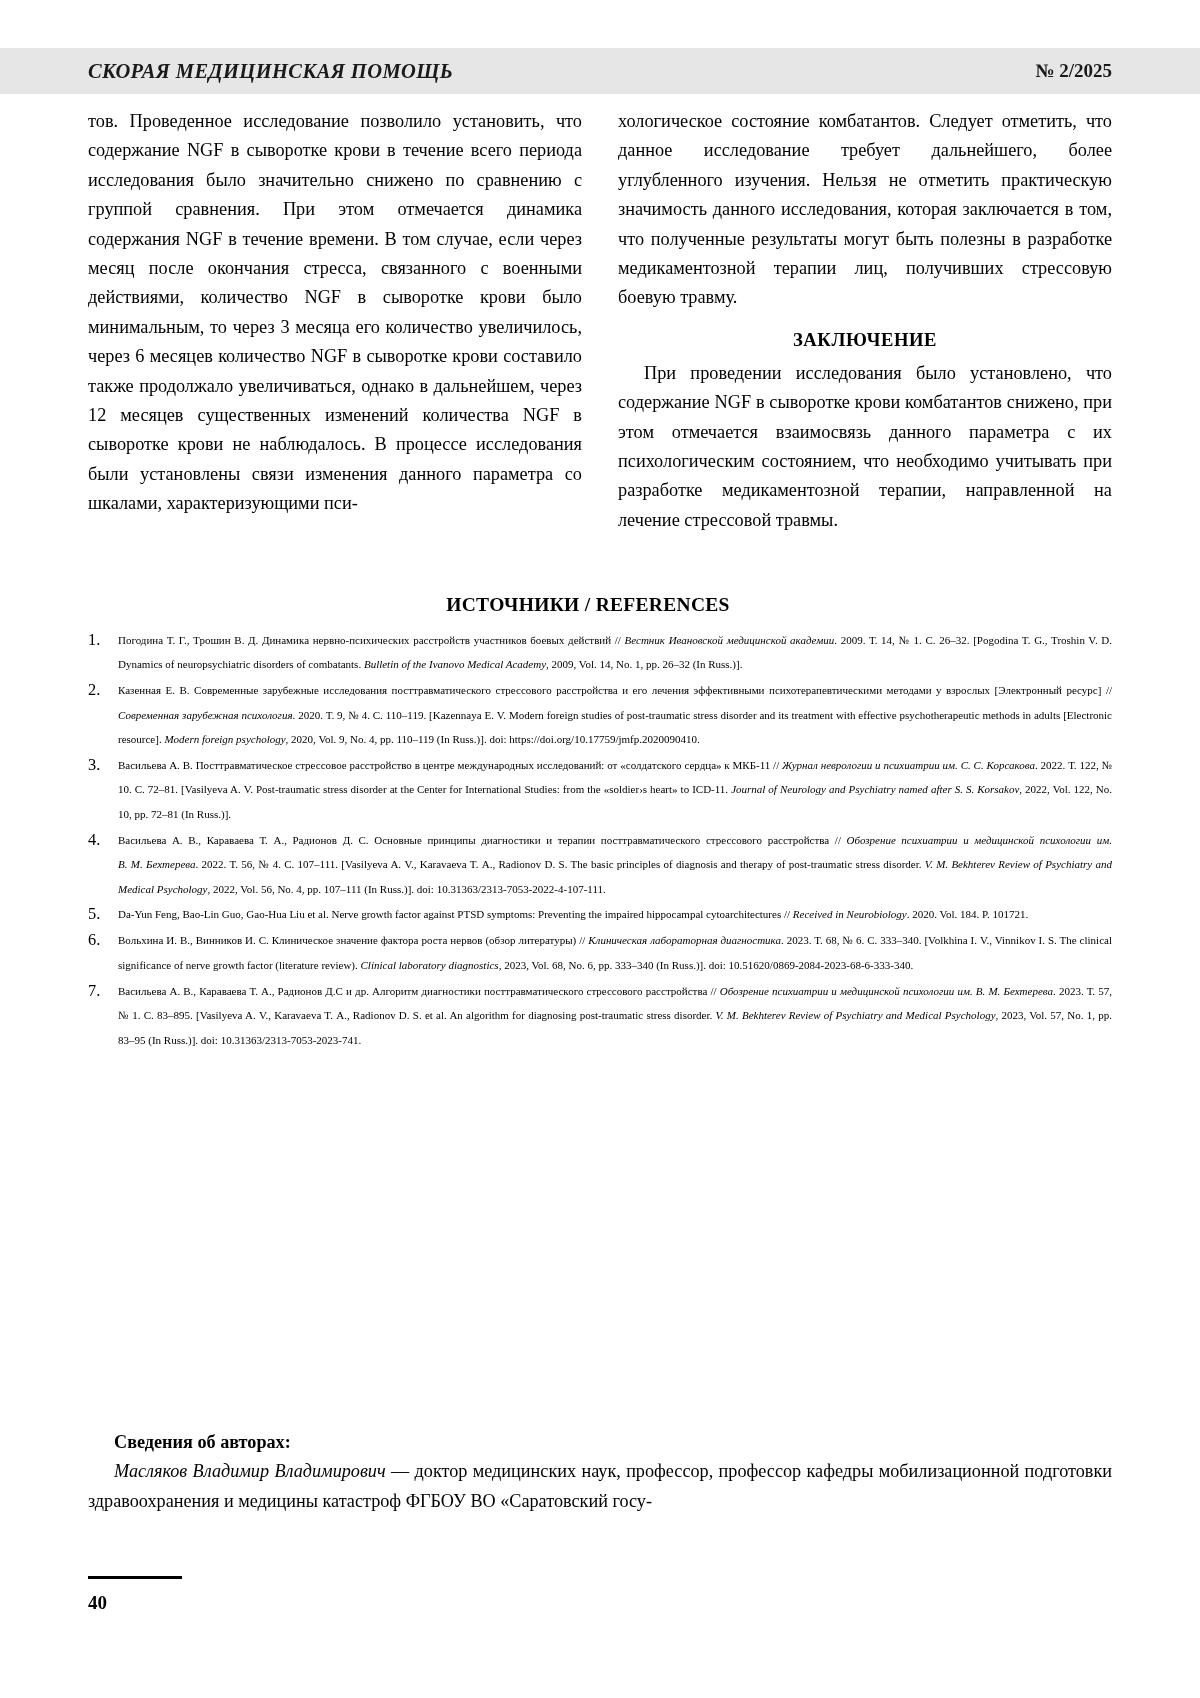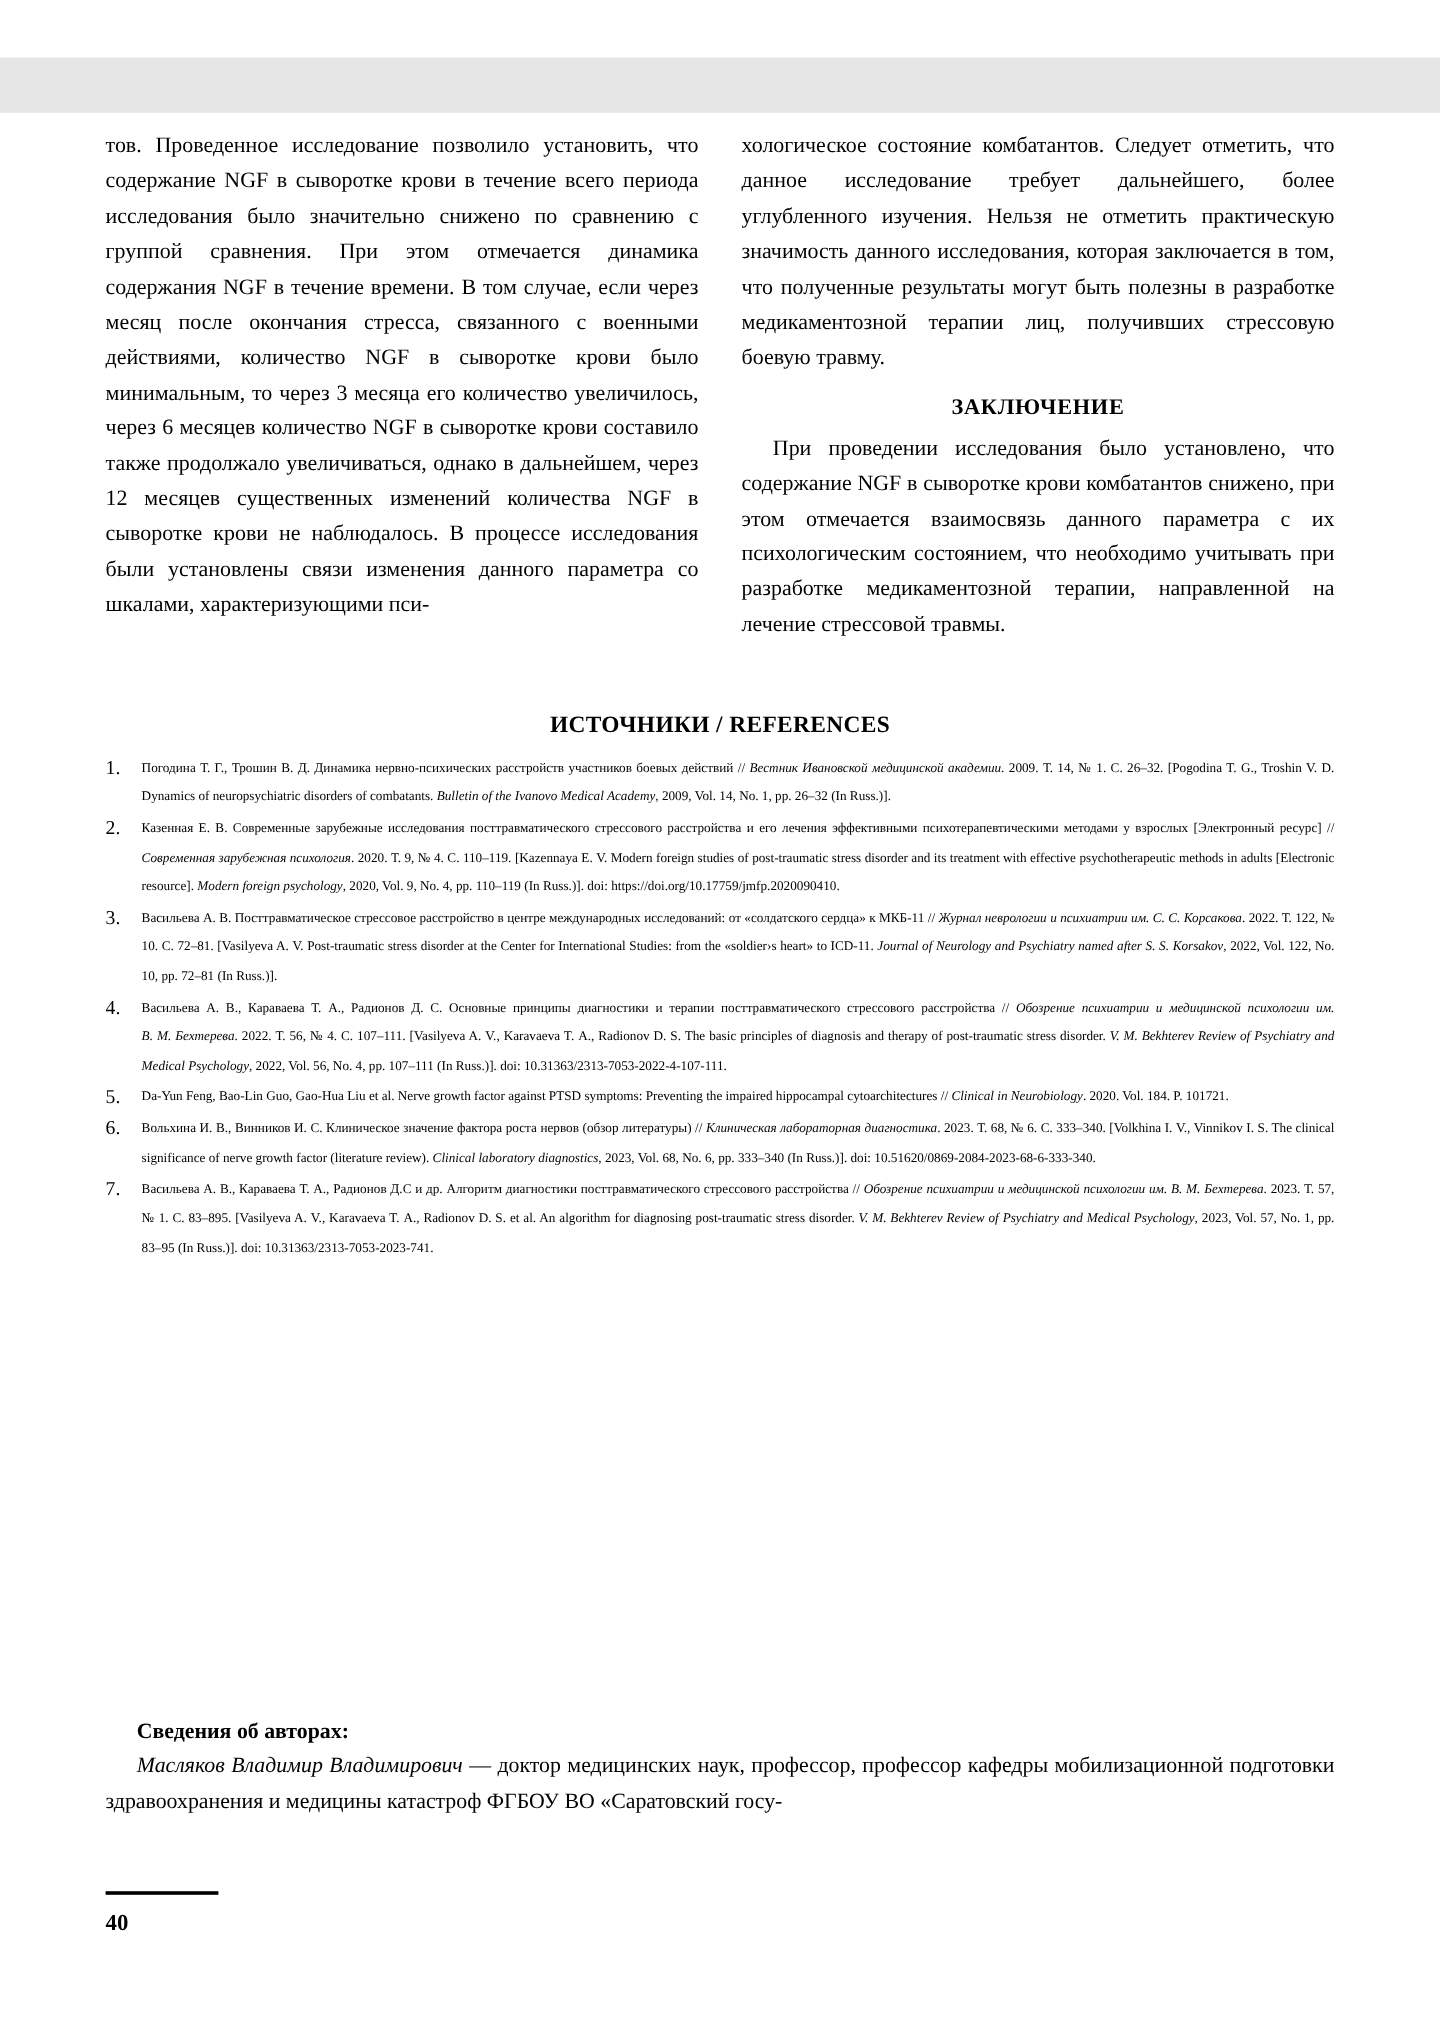--- a/index.html
+++ b/index.html
@@ -83,21 +83,21 @@
     margin: 16px 0 8px 0;
     text-align: center;
     font-weight: bold;
     font-size: 18.6px;
     letter-spacing: 0.6px;
   }
 
   
   .refs-head {
     position: absolute;
-    left: 88px;
+    left: 76px;
     top: 594px;
     width: 1024px;
     text-align: center;
     font-weight: bold;
     font-size: 19.5px;
     letter-spacing: 0.3px;
   }
   .refs {
     position: absolute;
     left: 88px;
@@ -175,20 +175,24 @@
     font-weight: bold;
     font-size: 19px;
   }
 </style>
 </head>
 <body>
 
 <div class="page">
 
   <div class="header-band"></div>
+  <div class="header-inner">
+    <div class="journal-title">СКОРАЯ МЕДИЦИНСКАЯ ПОМОЩЬ</div>
+    <div class="issue-no">№ 2/2025</div>
+  </div>
 
   <div class="columns">
     <div class="col">
       <p>тов. Проведенное исследование позволило установить, что содержание NGF в сыворотке крови в течение всего периода исследования было значительно снижено по сравнению с группой сравнения. При этом отмечается динамика содержания NGF в течение времени. В том случае, если через месяц после окончания стресса, связанного с военными действиями, количество NGF в сыворотке крови было минимальным, то через 3 месяца его количество увеличилось, через 6 месяцев количество NGF в сыворотке крови составило также продолжало увеличиваться, однако в дальнейшем, через 12 месяцев существенных изменений количества NGF в сыворотке крови не наблюдалось. В процессе исследования были установлены связи изменения данного параметра со шкалами, характеризующими пси-</p>
     </div>
     <div class="col">
       <p>хологическое состояние комбатантов. Следует отметить, что данное исследование требует дальнейшего, более углубленного изучения. Нельзя не отметить практическую значимость данного исследования, которая заключается в том, что полученные результаты могут быть полезны в разработке медикаментозной терапии лиц, получивших стрессовую боевую травму.</p>
       <div class="section-head">ЗАКЛЮЧЕНИЕ</div>
       <p class="indent">При проведении исследования было установлено, что содержание NGF в сыворотке крови комбатантов снижено, при этом отмечается взаимосвязь данного параметра с их психологическим состоянием, что необходимо учитывать при разработке медикаментозной терапии, направленной на лечение стрессовой травмы.</p>
     </div>
@@ -208,21 +212,21 @@
     <div class="ref-item">
       <div class="ref-num">3.</div>
       <div class="ref-text">Васильева А.&nbsp;В. Посттравматическое стрессовое расстройство в центре международных исследований: от «солдатского сердца» к МКБ-11 // <i>Журнал неврологии и психиатрии им. С.&nbsp;С.&nbsp;Корсакова</i>. 2022. Т. 122, № 10. С. 72–81. [Vasilyeva A.&nbsp;V. Post-traumatic stress disorder at the Center for International Studies: from the «soldier›s heart» to ICD-11. <i>Journal of Neurology and Psychiatry named after S.&nbsp;S.&nbsp;Korsakov</i>, 2022, Vol. 122, No. 10, pp. 72–81 (In Russ.)].</div>
     </div>
     <div class="ref-item">
       <div class="ref-num">4.</div>
       <div class="ref-text">Васильева А.&nbsp;В., Караваева Т.&nbsp;А., Радионов Д.&nbsp;С. Основные принципы диагностики и терапии посттравматического стрессового расстройства // <i>Обозрение психиатрии и медицинской психологии им. В.&nbsp;М.&nbsp;Бехтерева</i>. 2022. Т. 56, № 4. С. 107–111. [Vasilyeva A.&nbsp;V., Karavaeva T.&nbsp;A., Radionov D.&nbsp;S. The basic principles of diagnosis and therapy of post-traumatic stress disorder. <i>V.&nbsp;M.&nbsp;Bekhterev Review of Psychiatry and Medical Psychology</i>, 2022, Vol. 56, No. 4, pp. 107–111 (In Russ.)]. doi: 10.31363/2313-7053-2022-4-107-111.</div>
     </div>
     <div class="ref-item">
       <div class="ref-num">5.</div>
-      <div class="ref-text">Da-Yun Feng, Bao-Lin Guo, Gao-Hua Liu et al. Nerve growth factor against PTSD symptoms: Preventing the impaired hippocampal cytoarchitectures // <i>Clinical in Neurobiology</i>. 2020. Vol. 184. P. 101721.</div>
+      <div class="ref-text">Da-Yun Feng, Bao-Lin Guo, Gao-Hua Liu et al. Nerve growth factor against PTSD symptoms: Preventing the impaired hippocampal cytoarchitectures // <i>Received in Neurobiology</i>. 2020. Vol. 184. P. 101721.</div>
     </div>
     <div class="ref-item">
       <div class="ref-num">6.</div>
       <div class="ref-text">Вольхина И.&nbsp;В., Винников И.&nbsp;С. Клиническое значение фактора роста нервов (обзор литературы) // <i>Клиническая лабораторная диагностика</i>. 2023. Т. 68, № 6. С. 333–340. [Volkhina I.&nbsp;V., Vinnikov I.&nbsp;S. The clinical significance of nerve growth factor (literature review). <i>Clinical laboratory diagnostics</i>, 2023, Vol. 68, No. 6, pp. 333–340 (In Russ.)]. doi: 10.51620/0869-2084-2023-68-6-333-340.</div>
     </div>
     <div class="ref-item">
       <div class="ref-num">7.</div>
       <div class="ref-text">Васильева А.&nbsp;В., Караваева Т.&nbsp;А., Радионов Д.С и др. Алгоритм диагностики посттравматического стрессового расстройства // <i>Обозрение психиатрии и медицинской психологии им. В.&nbsp;М.&nbsp;Бехтерева</i>. 2023. Т. 57, № 1. С. 83–895. [Vasilyeva A.&nbsp;V., Karavaeva T.&nbsp;A., Radionov D.&nbsp;S. et al. An algorithm for diagnosing post-traumatic stress disorder. <i>V.&nbsp;M.&nbsp;Bekhterev Review of Psychiatry and Medical Psychology</i>, 2023, Vol. 57, No. 1, pp. 83–95 (In Russ.)]. doi: 10.31363/2313-7053-2023-741.</div>
     </div>
   </div>

